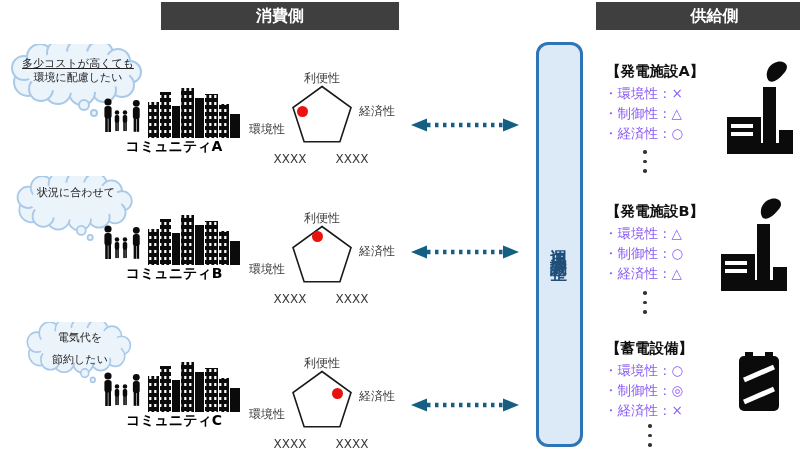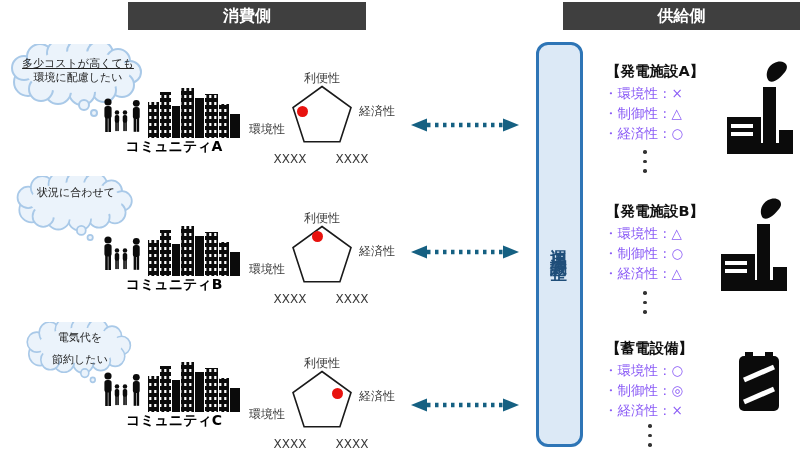--- a/index.html
+++ b/index.html
@@ -3,21 +3,21 @@
 <meta charset="utf-8">
 <style>
   html,body { margin:0; padding:0; background:#fff; }
   .canvas {
     position:relative; width:800px; height:462px; background:#ffffff;
     font-family:"DejaVu Sans","Liberation Sans",sans-serif; overflow:hidden;
   }
   
   .hdr {
     position:absolute; height:28px; background:#3f3f3f; color:#ffffff;
-    font-weight:bold; font-size:16px; display:flex; align-items:center; justify-content:center;
+    font-weight:bold; font-size:16px; display:flex; align-items:center; justify-content:center;margin-left:33px;
   }
   #hdr-consumer { left:128px; top:2px; width:238px; }
   #hdr-supply  { left:563px; top:2px; width:237px; }
 
   
   .bubble { position:absolute; }
   .bubble svg { position:absolute; left:0; top:0; }
   .bubble .lines { position:absolute; left:0; right:0; text-align:center;
     font-size:11px; line-height:14px; color:#222; }
 
@@ -178,21 +178,21 @@
       <rect x="24" y="20" width="8" height="32" fill="#0b0b0b"></rect>
       <rect x="33" y="2" width="13" height="50" fill="url(#w1)"></rect>
       <rect x="47" y="12" width="9" height="40" fill="#0b0b0b"></rect>
       <rect x="57" y="8" width="13" height="44" fill="url(#w1)"></rect>
       <rect x="71" y="18" width="10" height="34" fill="url(#w1)"></rect>
       <rect x="82" y="28" width="10" height="24" fill="#0b0b0b"></rect>
     </svg>
     <div class="name">コミュニティA</div>
   </div>
 
-  <div class="community" style="top:224px;">
+  <div class="community" style="top:213px;">
     <svg class="fam" width="40" height="40" viewBox="0 0 40 40">
       <use href="#p1" transform="translate(0,2)"></use>
       <use href="#p1" transform="translate(10.5,14) scale(0.62)"></use>
       <use href="#p1" transform="translate(18.5,14) scale(0.62)"></use>
       <use href="#p1" transform="translate(28.5,3.5) scale(0.95)"></use>
     </svg>
     <svg class="bld" width="92" height="52" viewBox="0 0 92 52">
       <rect x="0" y="16" width="11" height="36" fill="url(#w1)"></rect>
       <rect x="12" y="6" width="11" height="46" fill="url(#w1)"></rect>
       <rect x="24" y="20" width="8" height="32" fill="#0b0b0b"></rect>

